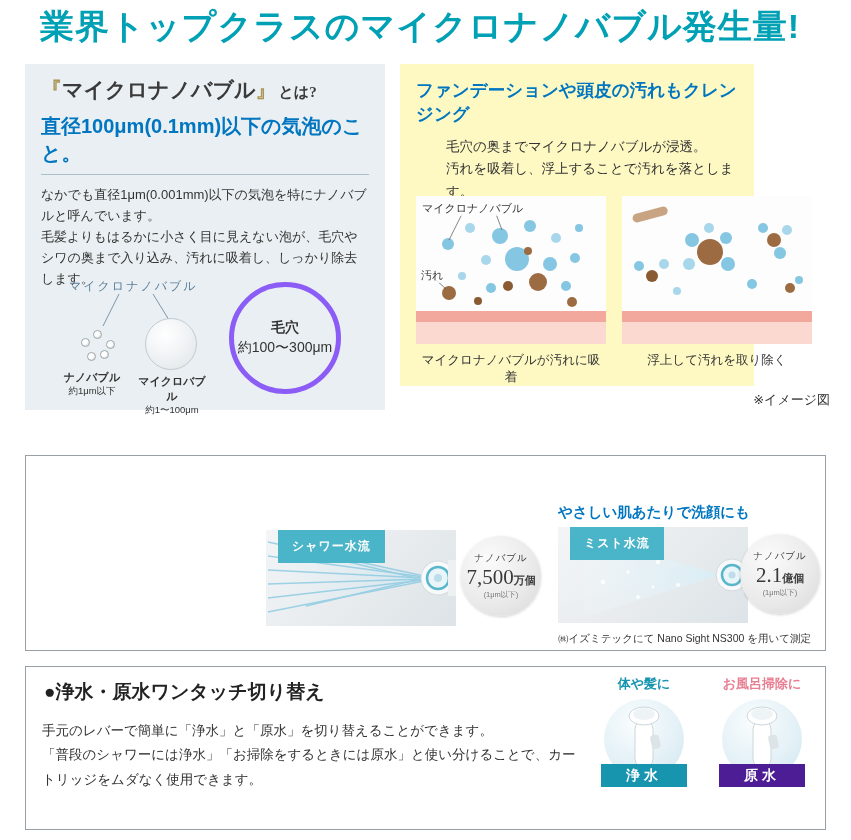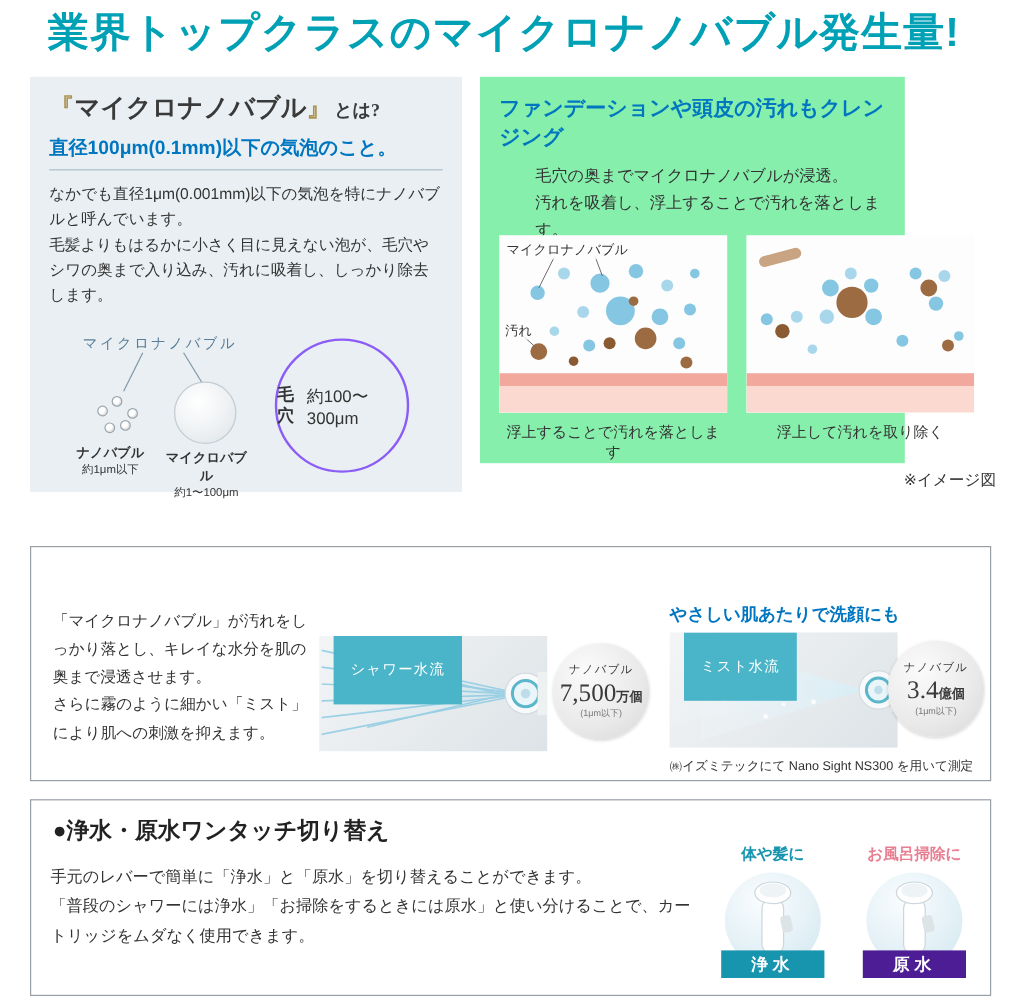--- a/index.html
+++ b/index.html
@@ -11,48 +11,48 @@
   .header { position:absolute; top:4px; left:0; width:100%; text-align:left;
             font-size:34px; font-weight:bold; color:#00a0b5; letter-spacing:1px;margin-left:40px; }
 
   
   .left-panel { position:absolute; left:25px; top:64px; width:360px; height:346px;
                 background:#e9eff2; padding:12px 16px; }
   .lp-title { font-family:"Liberation Serif","DejaVu Serif",serif; font-size:21px;
               font-weight:bold; color:#3a3a3a; }
   .lp-title .gold { color:#ab9554; }
   .lp-title .suffix { font-size:15px; margin-left:2px; }
-  .lp-subtitle { color:#0076c0; font-weight:bold; font-size:16px; margin-top:9px;
+  .lp-subtitle { color:#0076c0; font-weight:bold; font-size:20px; margin-top:9px;
                  padding-bottom:7px; border-bottom:1px solid #aabfca; }
   .lp-body { font-size:13px; line-height:1.62; margin-top:9px; white-space:pre-line; }
   .lp-diagram { position:absolute; left:16px; top:210px; width:328px; height:132px; }
   .lpd-pointer-label { position:absolute; left:28px; top:4px; font-size:12px;
                        color:#5a7e99; letter-spacing:2px; }
   .lpd-lines { position:absolute; left:0; top:0; }
   .lpd-dots { position:absolute; left:38px; top:54px; width:40px; height:36px; }
   .lpd-dots .dot { position:absolute; width:9px; height:9px; border-radius:50%;
                    background:#fff; border:1px solid #9aa5ab;
                    box-shadow:inset -1px -1px 1px rgba(0,0,0,.12); }
   .lpd-micro-circle { position:absolute; left:104px; top:44px; width:52px; height:52px;
                       border-radius:50%; border:1px solid #c2ccd2;
                       background:radial-gradient(circle at 38% 32%, #ffffff, #eef1f3 55%, #dbe2e6); }
   .lpd-label { position:absolute; text-align:center; }
   .lpd-label .name { font-size:11px; font-weight:bold; color:#333; }
   .lpd-label .size { font-size:9.5px; color:#333; }
   .lpd-label.nano { left:6px; top:96px; width:90px; }
   .lpd-label.micro { left:92px; top:100px; width:78px; }
   .lpd-pore { position:absolute; left:188px; top:8px; width:112px; height:112px;
-              border:2px solid #8b5cf6; border-radius:50%; display:flex;
-              flex-direction:row; align-items:center; justify-content:center; }
+              border:5px solid #8b5cf6; border-radius:50%; display:flex;
+              flex-direction:column; align-items:center; justify-content:center; }
   .lpd-pore .name { font-size:14px; font-weight:bold; }
   .lpd-pore .size { font-size:14px; margin-top:2px; }
 
   
   .right-panel { position:absolute; left:400px; top:64px; width:354px; height:322px;
-                 background:#86efac; padding:14px 16px; }
+                 background:#fef9c3; padding:14px 16px; }
   .rp-title { color:#0076c0; font-weight:bold; font-size:17.5px; }
   .rp-body { font-size:13.5px; margin:10px 0 0 30px; line-height:1.65; white-space:pre-line; }
   .figs { position:absolute; left:16px; top:132px; display:flex; gap:16px; }
   .fig { width:190px; }
   .fig-canvas { position:relative; width:190px; height:148px; background:#fdfdfd; overflow:hidden; }
   .fig-label { position:absolute; font-size:11px; color:#333; background:rgba(253,253,253,.8); }
   .fig-label.bubbles { left:6px; top:5px; }
   .fig-label.dirt { left:5px; top:72px; }
   .fig-caption { font-size:12.5px; text-align:center; margin-top:8px; color:#333; }
   .image-note { position:absolute; left:400px; top:391px; width:430px; text-align:right;
@@ -65,38 +65,38 @@
                   background:#fff; border:1px solid #98a0a6; }
   .section-title { position:absolute; left:18px; top:12px;
                    font-family:"Liberation Serif","DejaVu Serif",serif;
                    font-size:19px; font-weight:bold; color:#222; }
   .mode-body { position:absolute; left:18px; top:50px; width:222px; font-size:13px;
                line-height:1.78; white-space:pre-line; }
   .flow-heading { position:absolute; font-size:14.5px; font-weight:bold; color:#0076c0; }
   .flow-photo { position:absolute; width:190px; height:96px;
                 background:linear-gradient(135deg,#f3f5f6,#dde3e7); overflow:hidden; }
   .flow-badge { position:absolute; top:0; left:12px; background:#4ab4c8; color:#fff;
-                font-size:12px; font-weight:normal; padding:20px 14px; letter-spacing:1px; z-index:2; }
+                font-size:12px; font-weight:bold; padding:8px 14px; letter-spacing:1px; z-index:2; }
   .count-circle { position:absolute; width:80px; height:80px; border-radius:50%;
                   background:radial-gradient(circle at 35% 30%, #fbfbfb, #e9e9e9 60%, #d7d7d7);
                   box-shadow:0 1px 3px rgba(0,0,0,.18); display:flex; flex-direction:column;
                   align-items:center; justify-content:center; text-align:center;
                   color:#3a3a3a; z-index:3; }
   .cc-label { font-size:9.5px; letter-spacing:1px; }
   .cc-value-row { line-height:1.05; margin-top:1px; }
   .cc-value { font-size:21px; font-weight:normal;
               font-family:"Liberation Serif","DejaVu Serif",serif; }
   .cc-unit { font-size:11px; font-weight:bold;
              font-family:"Liberation Serif","DejaVu Serif",serif; }
   .cc-note { font-size:7.5px; color:#777; margin-top:1px; }
   .measure-note { position:absolute; right:14px; top:176px; font-size:10.5px; color:#333; }
 
   .switch-body { position:absolute; left:16px; top:52px; width:545px; font-size:13.5px;
                  line-height:1.8; white-space:pre-line; }
-  .switch-item { position:absolute; top:8px; width:112px; text-align:center;margin-top:28px; }
+  .switch-item { position:absolute; top:8px; width:112px; text-align:center; }
   .switch-item.purified { left:562px; }
   .switch-item.raw { left:680px; }
   .si-header { font-size:13px; font-weight:bold; }
   .switch-item.purified .si-header { color:#1794ae; }
   .switch-item.raw .si-header { color:#e87e92; }
   .si-circle { width:80px; height:80px; border-radius:50%; margin:6px auto 0;
                background:radial-gradient(circle at 40% 30%, #fafdfe, #e2f0f6 60%, #cfe4ee);
                display:flex; align-items:center; justify-content:center; overflow:hidden; }
   .si-badge { width:86px; height:23px; line-height:23px; margin:-15px auto 0;
               position:relative; z-index:2; color:#fff; font-weight:bold; font-size:14px;
@@ -182,21 +182,21 @@
               <circle cx="62" cy="105" r="4" fill="#8a5a32"></circle>
               <circle cx="156" cy="106" r="5" fill="#9c6b42"></circle>
             </g>
             <line x1="46" y1="18" x2="33" y2="44" stroke="#666" stroke-width="0.8"></line>
             <line x1="80" y1="18" x2="86" y2="34" stroke="#666" stroke-width="0.8"></line>
             <line x1="20" y1="84" x2="30" y2="93" stroke="#666" stroke-width="0.8"></line>
           </svg>
           <div class="fig-label bubbles">マイクロナノバブル</div>
           <div class="fig-label dirt">汚れ</div>
         </div>
-        <div class="fig-caption">浮上することで汚れを落とします</div>
+        <div class="fig-caption">マイクロナノバブルが汚れに吸着</div>
       </div>
 
       <div class="fig">
         <div class="fig-canvas">
           <svg width="190" height="148" viewBox="0 0 190 148">
             <rect x="0" y="115" width="190" height="11" fill="#f2a89c"></rect>
             <rect x="0" y="126" width="190" height="22" fill="#fbd9d0"></rect>
             <rect x="10" y="14" width="36" height="9" rx="4.5" fill="#c9a483" transform="rotate(-15 28 18)"></rect>
             <g>
               <circle cx="88" cy="56" r="13" fill="#9c6b42"></circle>
@@ -224,22 +224,20 @@
           </svg>
         </div>
         <div class="fig-caption">浮上して汚れを取り除く</div>
       </div>
     </div>
   </div>
 
   <div class="image-note">※イメージ図</div>
 
   <div class="mode-panel">
-    <div class="mode-body">「マイクロナノバブル」が汚れをしっかり落とし、キレイな水分を肌の奥まで浸透させます。
-さらに霧のように細かい「ミスト」により肌への刺激を抑えます。</div>
 
     <div class="flow-photo" style="left:240px; top:74px;">
       <div class="flow-badge">シャワー水流</div>
       <svg width="190" height="96" viewBox="0 0 190 96">
         <defs>
           <linearGradient id="sprayGrad" x1="1" y1="0" x2="0" y2="0">
             <stop offset="0" stop-color="#bfe2ef" stop-opacity="0.95"></stop>
             <stop offset="1" stop-color="#e8f4f9" stop-opacity="0.15"></stop>
           </linearGradient>
         </defs>
@@ -288,21 +286,21 @@
           <circle cx="95" cy="60" r="1.6"></circle>
         </g>
         <ellipse cx="174" cy="48" rx="16" ry="16" fill="#f7f9fa" stroke="#d4dade"></ellipse>
         <circle cx="174" cy="48" r="10" fill="#eaf5f9" stroke="#5ab7cb" stroke-width="2.5"></circle>
         <circle cx="174" cy="48" r="3.5" fill="#bcdde9"></circle>
         <rect x="184" y="32" width="20" height="34" fill="#eef1f2"></rect>
       </svg>
     </div>
     <div class="count-circle" style="left:714px; top:78px;">
       <div class="cc-label">ナノバブル</div>
-      <div class="cc-value-row"><span class="cc-value">3.4</span><span class="cc-unit">億個</span></div>
+      <div class="cc-value-row"><span class="cc-value">2.1</span><span class="cc-unit">億個</span></div>
       <div class="cc-note">(1μm以下)</div>
     </div>
 
     <div class="measure-note">㈱イズミテックにて Nano Sight NS300 を用いて測定</div>
   </div>
 
   <div class="switch-panel">
     <div class="section-title">●浄水・原水ワンタッチ切り替え</div>
     <div class="switch-body">手元のレバーで簡単に「浄水」と「原水」を切り替えることができます。
 「普段のシャワーには浄水」「お掃除をするときには原水」と使い分けることで、カートリッジをムダなく使用できます。</div>

